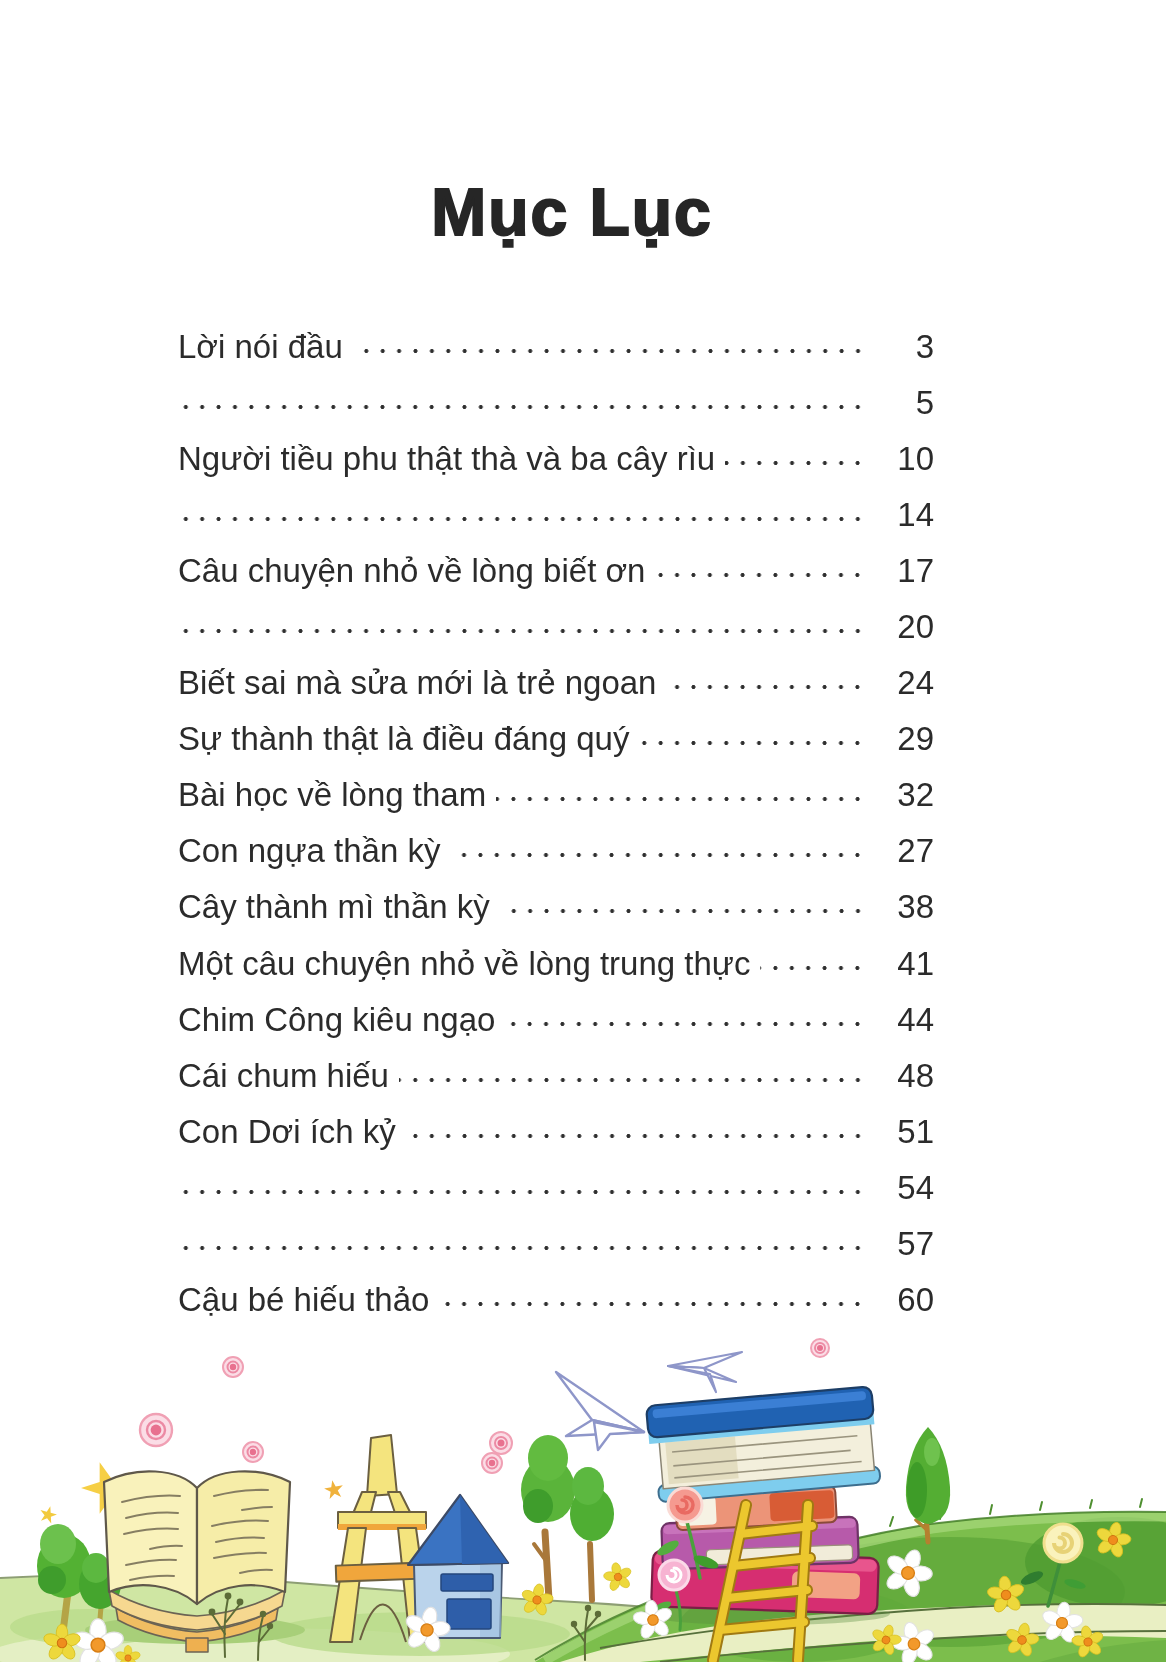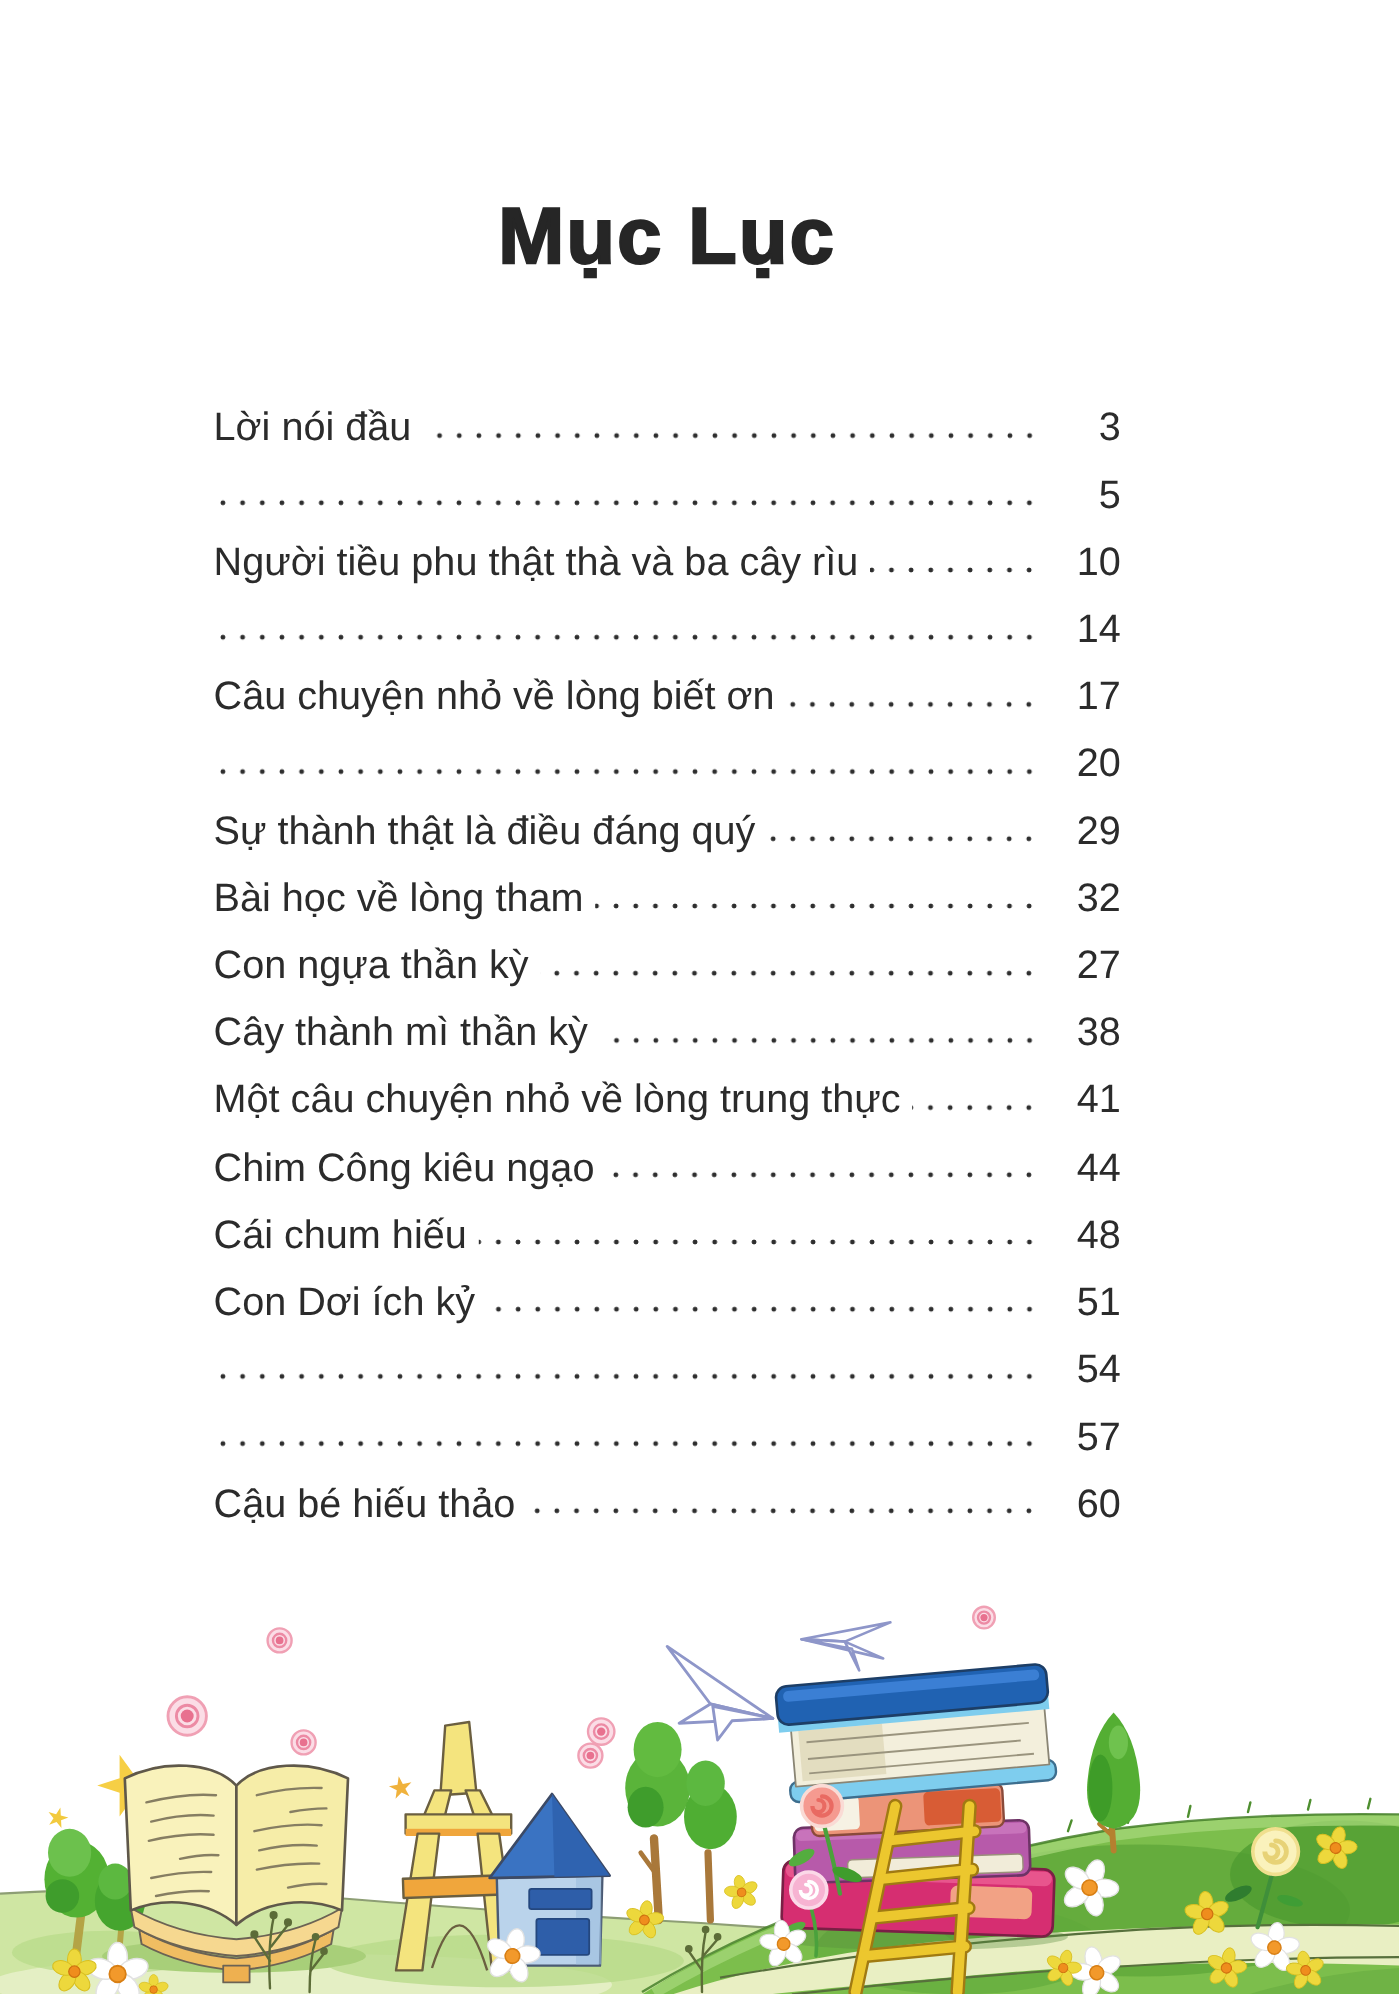--- a/index.html
+++ b/index.html
@@ -6,36 +6,35 @@
   .page{
     position:relative;
     width:1166px;height:1662px;
     background:#ffffff;
     overflow:hidden;
     font-family:"Liberation Sans","DejaVu Sans",sans-serif;
   }
   .title{
     position:absolute;
     top:158px;left:178px;width:756px;
-    margin:0;
+    margin:16px;
     text-align:center;
     font-size:66px;
     font-weight:700;
     letter-spacing:2px;
     color:#262626;
     -webkit-text-stroke:2px #262626;
   }
   .toc{
     position:absolute;
     top:328px;left:178px;width:756px;
   }
   .row{
     height:56.06px;
     display:flex;
-    align-items:center;
   }
   .row .t{
     font-size:33px;
     color:#2b2b2b;
     white-space:nowrap;
     padding-right:10px;
   }
   .row .dots{
     flex:1;
     height:33px;
@@ -87,20 +86,25 @@
       <span class="t">Câu chuyện nhỏ về lòng biết ơn</span>
       <span class="dots"></span>
       <span class="p">17</span>
     </div>
 
     <div class="row">
       <span class="dots"></span>
       <span class="p">20</span>
     </div>
 
+    <div class="row">
+      <span class="t">Biết sai mà sửa mới là trẻ ngoan</span>
+      <span class="dots"></span>
+      <span class="p">24</span>
+    </div>
 
     <div class="row">
       <span class="t">Sự thành thật là điều đáng quý</span>
       <span class="dots"></span>
       <span class="p">29</span>
     </div>
 
     <div class="row">
       <span class="t">Bài học về lòng tham</span>
       <span class="dots"></span>

